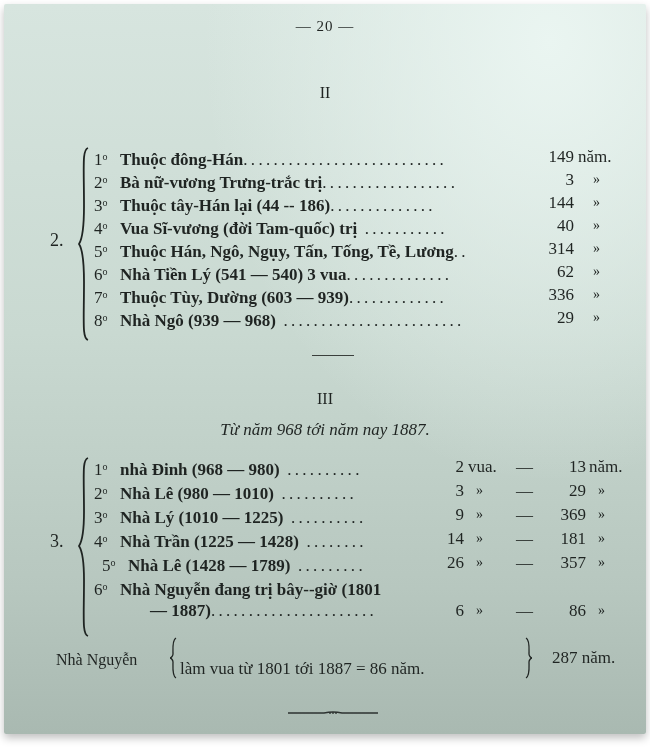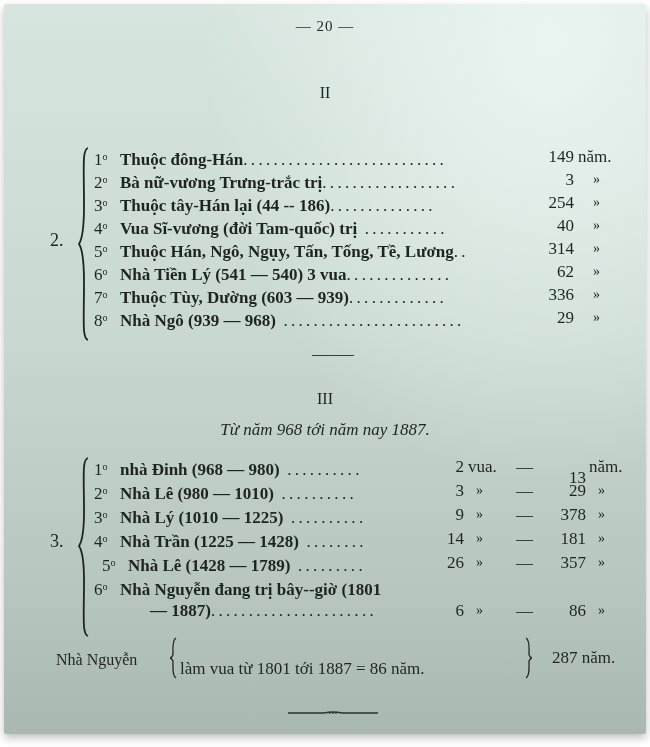--- a/index.html
+++ b/index.html
@@ -135,21 +135,21 @@
 
     <div class="entry" style="left:90px; top:165px;">
       <span class="ord"><span>2</span><sup>o</sup></span><span class="txt">Bà nữ-vương Trưng-trắc trị</span><span class="dots">..................</span>
     </div>
     <div class="num" style="left:520px; top:165px; width:50px;">3</div>
     <div class="unit ditto" style="left:589px; top:165px;">»</div>
 
     <div class="entry" style="left:90px; top:188px;">
       <span class="ord"><span>3</span><sup>o</sup></span><span class="txt">Thuộc tây-Hán lại (44 -- 186)</span><span class="dots">..............</span>
     </div>
-    <div class="num" style="left:520px; top:188px; width:50px;">254</div>
+    <div class="num" style="left:520px; top:188px; width:50px;">144</div>
     <div class="unit ditto" style="left:589px; top:188px;">»</div>
 
     <div class="entry" style="left:90px; top:211px;">
       <span class="ord"><span>4</span><sup>o</sup></span><span class="txt">Vua Sĩ-vương (đời Tam-quốc) trị</span><span class="dots"> ...........</span>
     </div>
     <div class="num" style="left:520px; top:211px; width:50px;">40</div>
     <div class="unit ditto" style="left:589px; top:211px;">»</div>
 
     <div class="entry" style="left:90px; top:234px;">
       <span class="ord"><span>5</span><sup>o</sup></span><span class="txt">Thuộc Hán, Ngô, Ngụy, Tấn, Tống, Tề, Lương</span><span class="dots">..</span>
@@ -187,39 +187,39 @@
   </svg>
 
   <div id="s3-entries">
 
     <div class="entry" style="left:90px; top:452px;">
       <span class="ord"><span>1</span><sup>o</sup></span><span class="txt">nhà Đinh (968 — 980)</span><span class="dots"> ..........</span>
     </div>
     <div class="num" style="left:420px; top:452px; width:40px;">2</div>
     <div class="unit" style="left:464px; top:452px;">vua.</div>
     <div class="unit" style="left:512px; top:452px;">—</div>
-    <div class="num" style="left:540px; top:452px; width:42px;margin-top:11px;">13</div>
+    <div class="num" style="left:540px; top:452px; width:42px;">13</div>
     <div class="unit" style="left:585px; top:452px;">năm.</div>
 
     <div class="entry" style="left:90px; top:476px;">
       <span class="ord"><span>2</span><sup>o</sup></span><span class="txt">Nhà Lê (980 — 1010)</span><span class="dots"> ..........</span>
     </div>
     <div class="num" style="left:420px; top:476px; width:40px;">3</div>
     <div class="unit ditto" style="left:472px; top:476px;">»</div>
     <div class="unit" style="left:512px; top:476px;">—</div>
     <div class="num" style="left:540px; top:476px; width:42px;">29</div>
     <div class="unit ditto" style="left:594px; top:476px;">»</div>
 
     <div class="entry" style="left:90px; top:500px;">
       <span class="ord"><span>3</span><sup>o</sup></span><span class="txt">Nhà Lý (1010 — 1225)</span><span class="dots"> ..........</span>
     </div>
     <div class="num" style="left:420px; top:500px; width:40px;">9</div>
     <div class="unit ditto" style="left:472px; top:500px;">»</div>
     <div class="unit" style="left:512px; top:500px;">—</div>
-    <div class="num" style="left:540px; top:500px; width:42px;">378</div>
+    <div class="num" style="left:540px; top:500px; width:42px;">369</div>
     <div class="unit ditto" style="left:594px; top:500px;">»</div>
 
     <div class="entry" style="left:90px; top:524px;">
       <span class="ord"><span>4</span><sup>o</sup></span><span class="txt">Nhà Trần (1225 — 1428)</span><span class="dots"> ........</span>
     </div>
     <div class="num" style="left:420px; top:524px; width:40px;">14</div>
     <div class="unit ditto" style="left:472px; top:524px;">»</div>
     <div class="unit" style="left:512px; top:524px;">—</div>
     <div class="num" style="left:540px; top:524px; width:42px;">181</div>
     <div class="unit ditto" style="left:594px; top:524px;">»</div>

